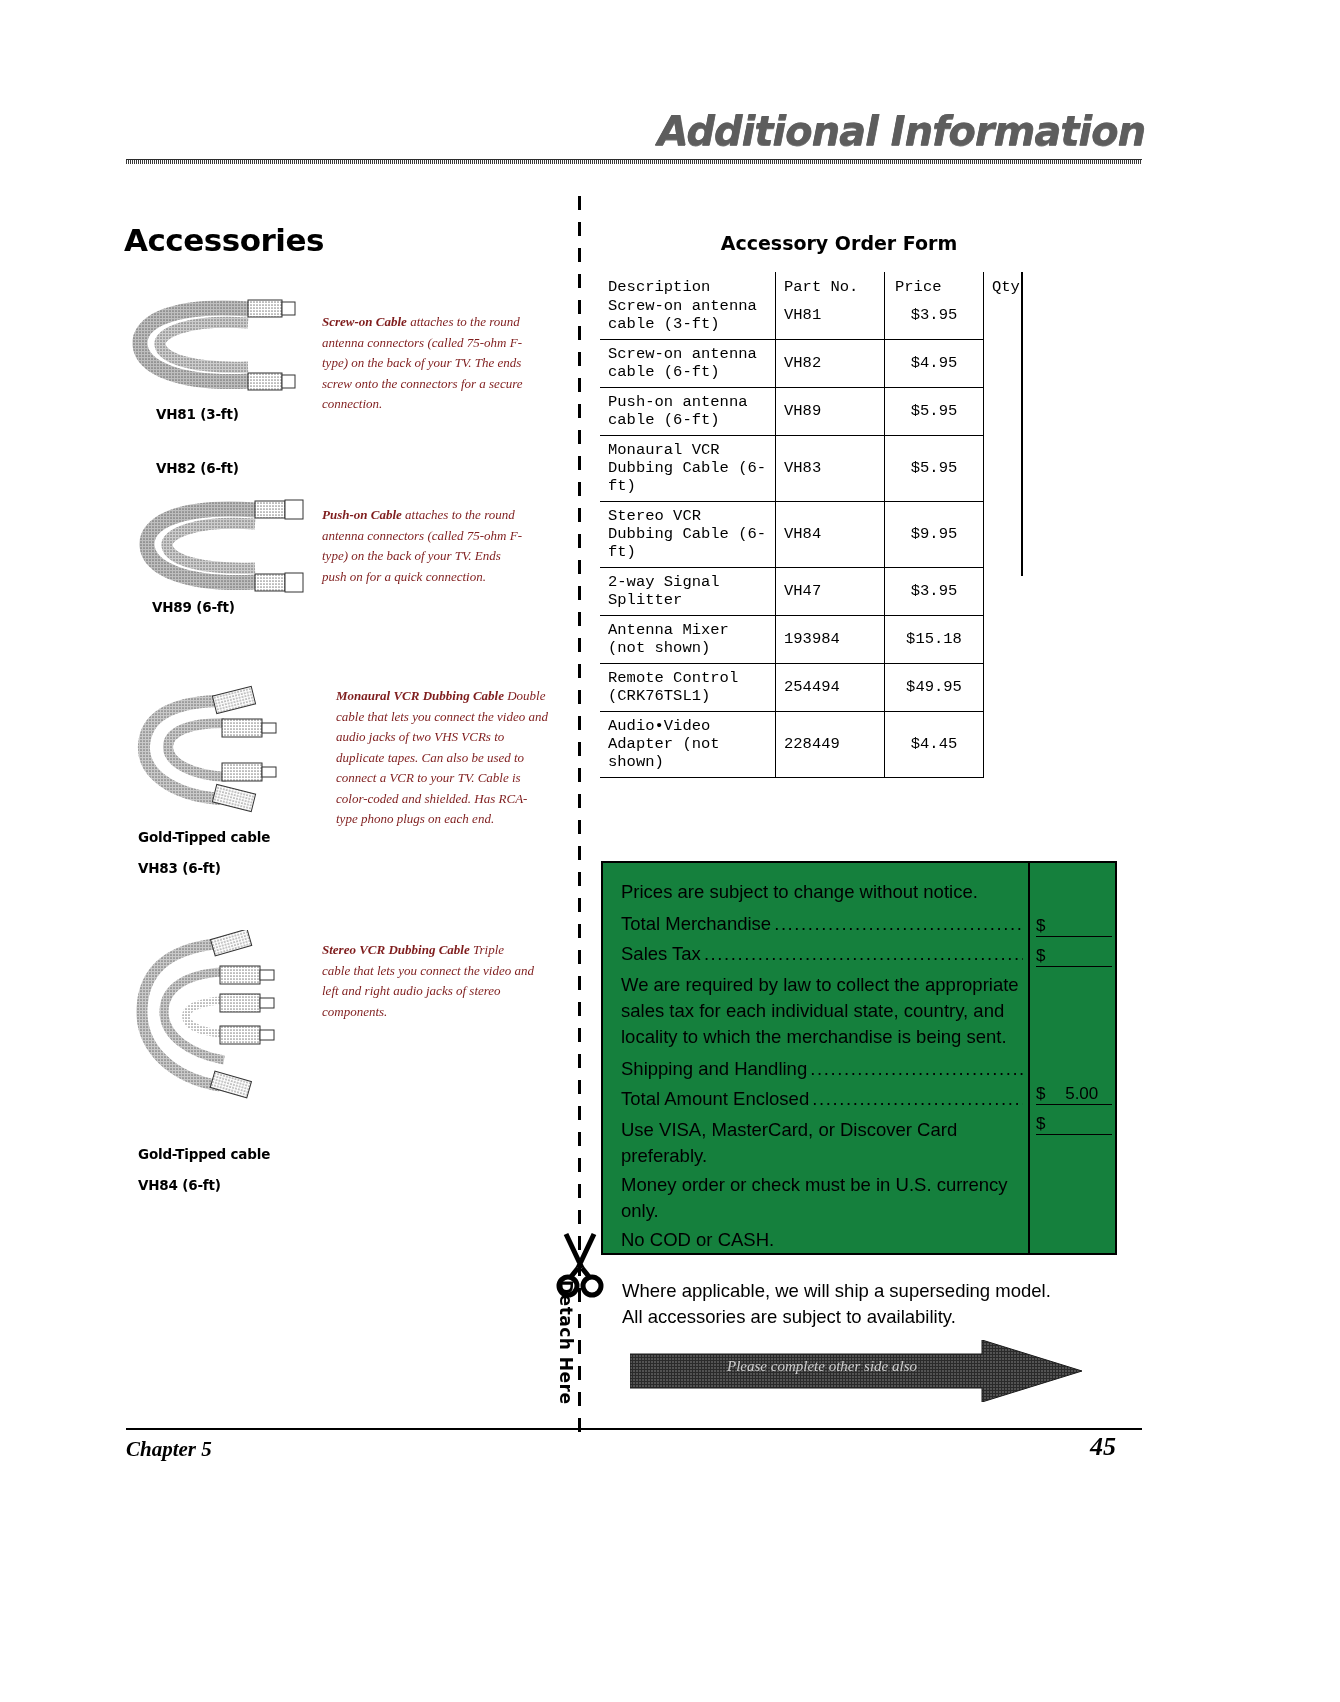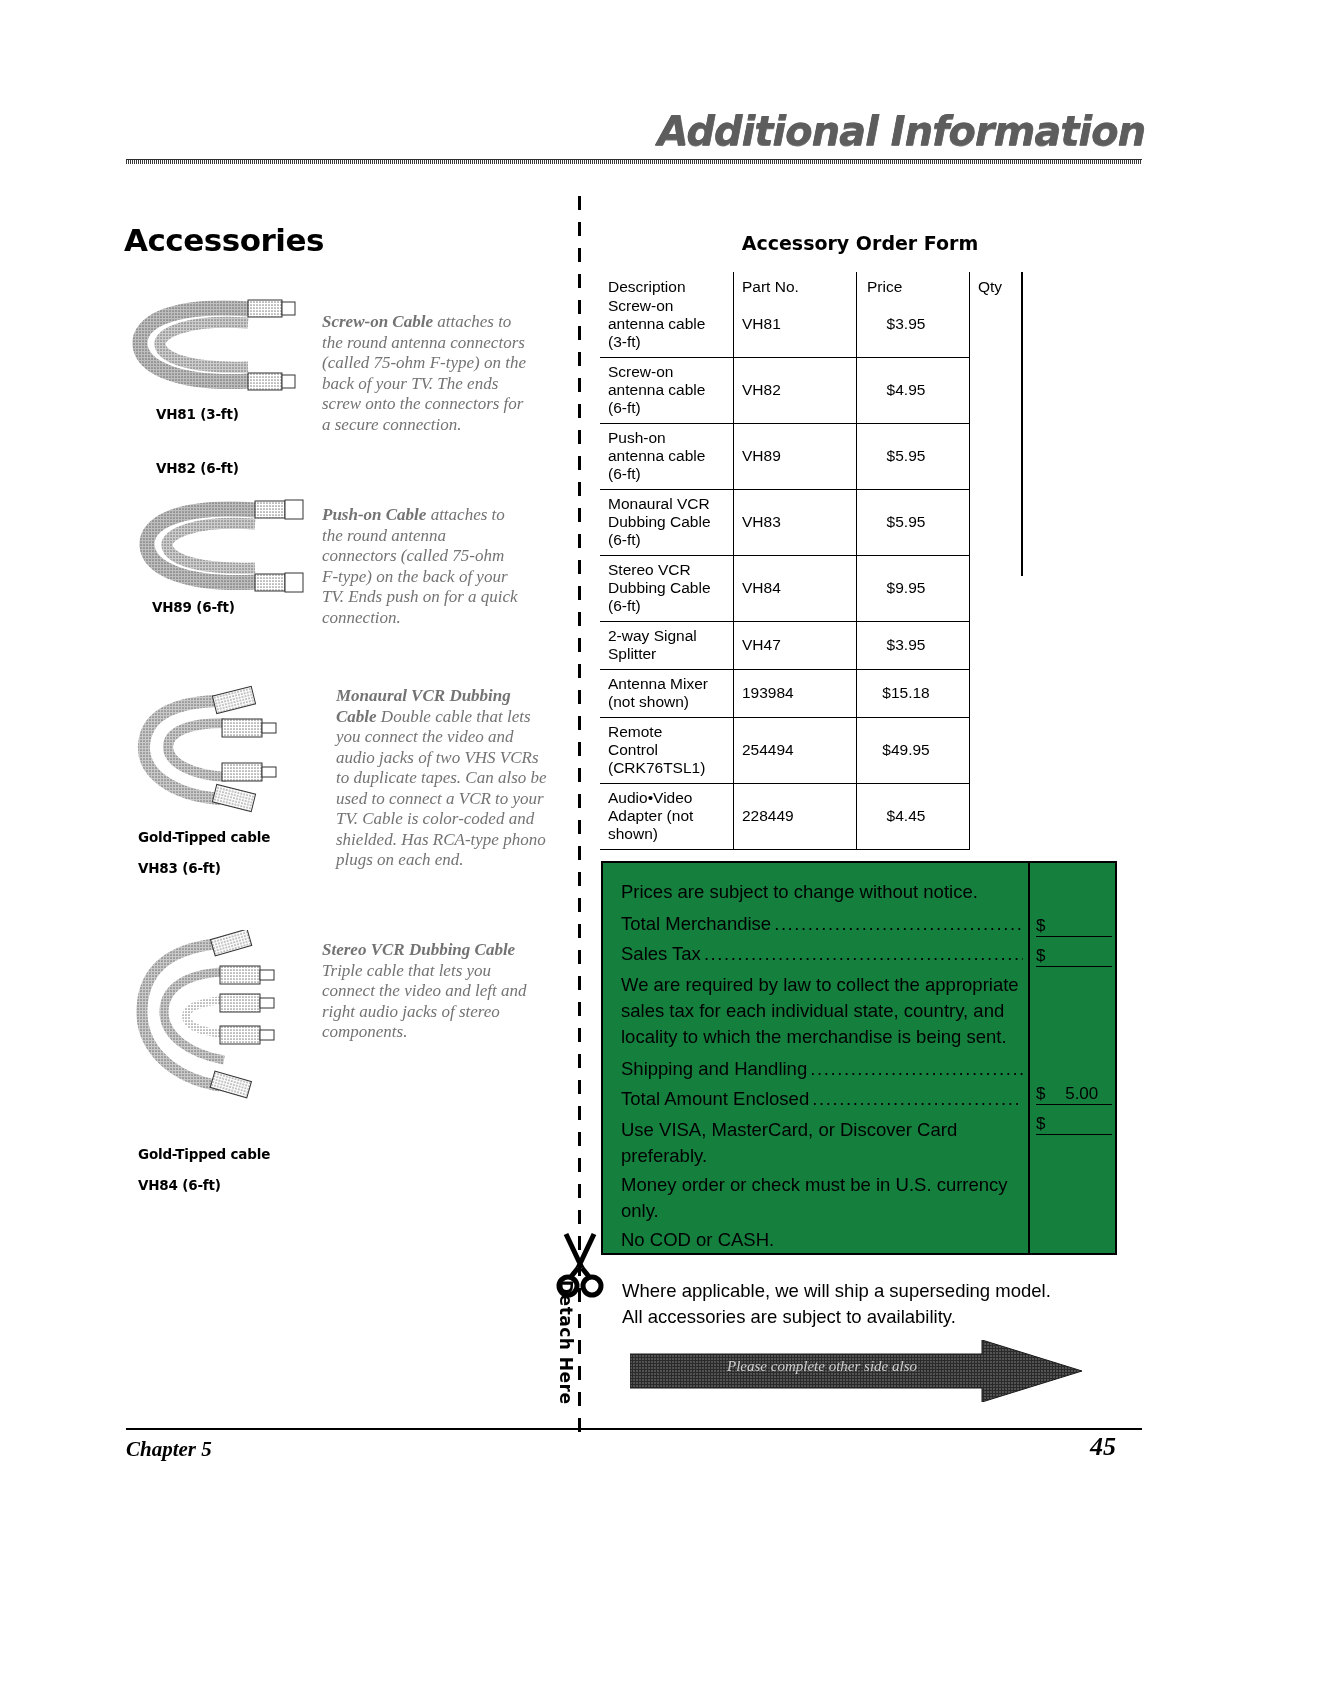--- a/index.html
+++ b/index.html
@@ -38,22 +38,22 @@
   }
   .cable-block{position:absolute;}
   .cap{
     font-family:"DejaVu Sans", sans-serif;
     font-weight:bold; font-size:13.5px;
     letter-spacing:-0.2px;
   }
   .desc{
     position:absolute;
     font-family:"Liberation Serif", serif;
-    font-style:italic; font-size:17px; line-height:20.5px;
-    color:#737373;
+    font-style:italic; font-size:13px; line-height:20.5px;
+    color:#7f1d1d;
   }
   .desc b{font-style:italic;font-weight:bold;}
 
   .cont-next{
     position:absolute; left:140px; top:1355px;
     font-family:"DejaVu Sans", sans-serif;
     font-weight:bold; font-size:23px; letter-spacing:-0.4px;
   }
 
   
@@ -70,34 +70,34 @@
     position:absolute; left:556px; top:1280px;
     font-family:"DejaVu Sans", sans-serif;
     font-weight:bold; font-size:17px;
     writing-mode:vertical-rl; text-orientation:mixed;
     letter-spacing:0.5px;
   }
   .scissors{position:absolute;left:552px;top:1232px;width:56px;height:72px;}
 
   
   .form-title{
-    position:absolute; left:600px; top:232px; width:520px;
+    position:absolute; left:579px; top:232px; width:520px;
     text-align:center;
     font-family:"DejaVu Sans", sans-serif;
     font-weight:bold; font-size:19px;
   }
   table.order{
     position:absolute; left:600px; top:272px;
     width:460px; border-collapse:collapse;
     font-size:15.5px;
   }
   table.order td{
-    padding:5px 22px 6px 8px;
+    padding:5px 8px 6px 8px;
     border-bottom:1.6px solid #000;
-    height:20px; vertical-align:middle;
+    height:20px; vertical-align:middle;font-family:Liberation Mono, monospace;
   }
   table.order tr:first-child td{border-bottom:none;padding-bottom:0px;}
   table.order tr.first-data td{border-bottom:1.6px solid #000;padding-top:0px;}
   td.c-part{width:92px;border-left:1.6px solid #000;padding-left:9px;}
   td.c-price{width:80px;border-left:1.6px solid #000;text-align:center;padding-right:10px;}
   td.c-qty{width:60px;border-left:1.6px solid #000;border-bottom:none !important;padding-left:8px;}
   .qty-rail{
     position:absolute;left:1021px;top:272px;width:2px;height:304px;background:#000;
   }
 

